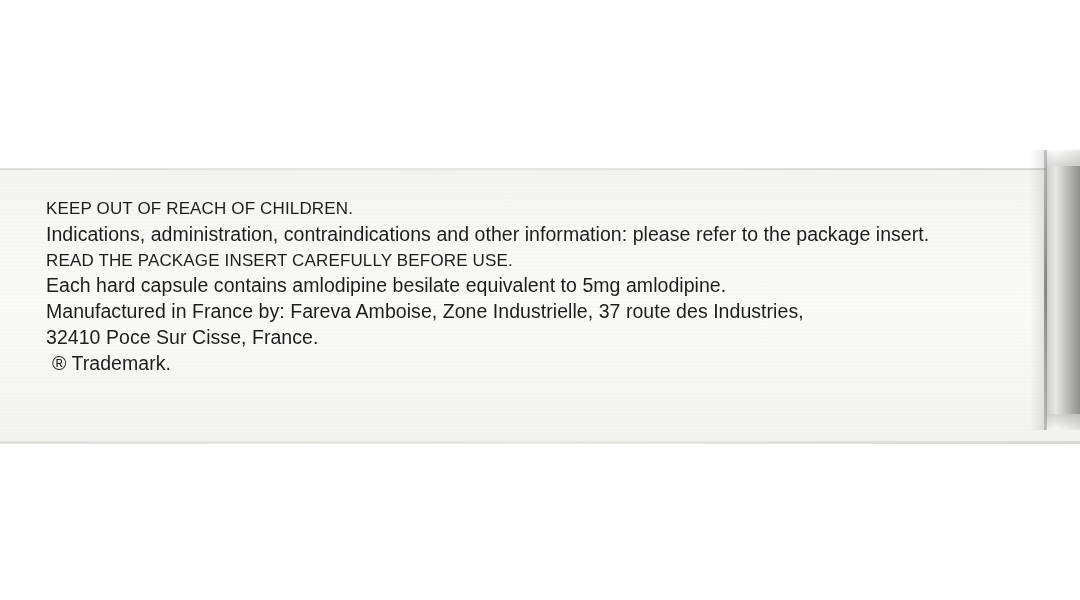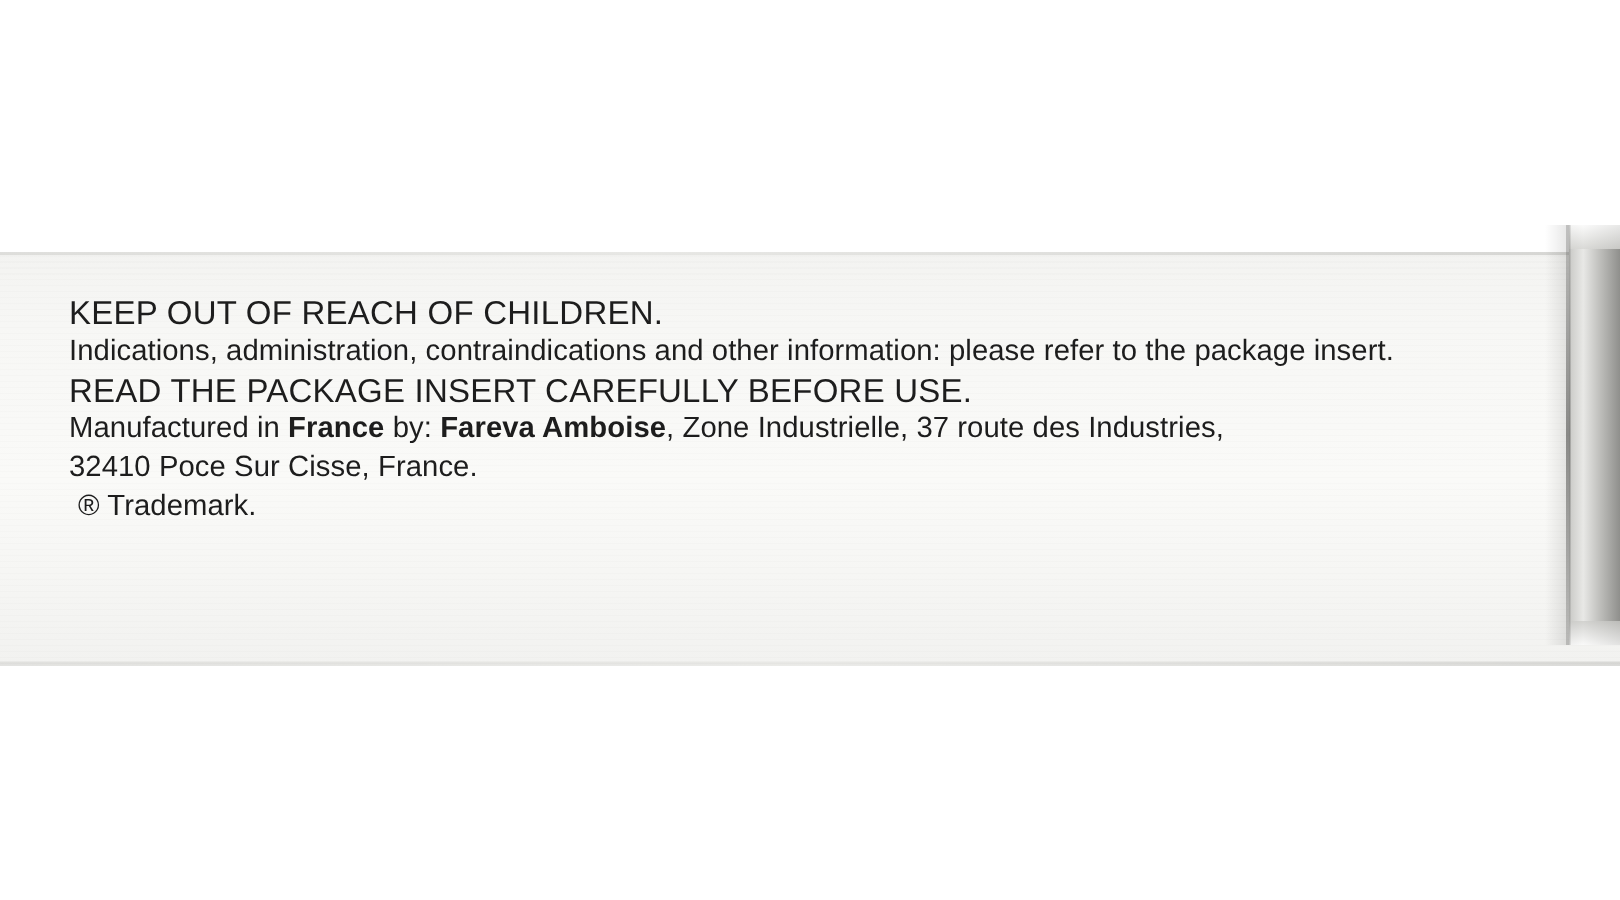--- a/index.html
+++ b/index.html
@@ -107,25 +107,25 @@
     width: 960px;
     color: #1d1d1d;
     font-size: 19.5px;
     line-height: 25.8px;
     letter-spacing: 0.05px;
   }
   .line {
     white-space: nowrap;
   }
   .caps {
-    font-size: 22px;
+    font-size: 17px;
     letter-spacing: 0.15px;
   }
   .bold {
-    font-weight: bold;
+    font-weight: normal;
   }
   .reg-line {
     padding-left: 6px;
   }
 </style>
 </head>
 <body>
 
 <div class="scene">
 
@@ -137,18 +137,19 @@
   <div class="flap-shadow"></div>
   <div class="flap"></div>
   <div class="flap-corner-top"></div>
   <div class="flap-corner-bottom"></div>
   <div class="flap-crease"></div>
 
   <div class="text-block">
     <div class="line caps">KEEP OUT OF REACH OF CHILDREN.</div>
     <div class="line">Indications, administration, contraindications and other information: please refer to the package insert.</div>
     <div class="line caps">READ THE PACKAGE INSERT CAREFULLY BEFORE USE.</div>
+    <div class="line">Each hard capsule contains amlodipine besilate equivalent to 5mg amlodipine.</div>
     <div class="line"><span>Manufactured in </span><span class="bold">France</span><span> by: </span><span class="bold">Fareva Amboise</span><span>, Zone Industrielle, 37 route des Industries,</span></div>
     <div class="line">32410 Poce Sur Cisse, France.</div>
     <div class="line reg-line"><span>®</span> <span>Trademark.</span></div>
   </div>
 
 </div>
 
 </body></html>

